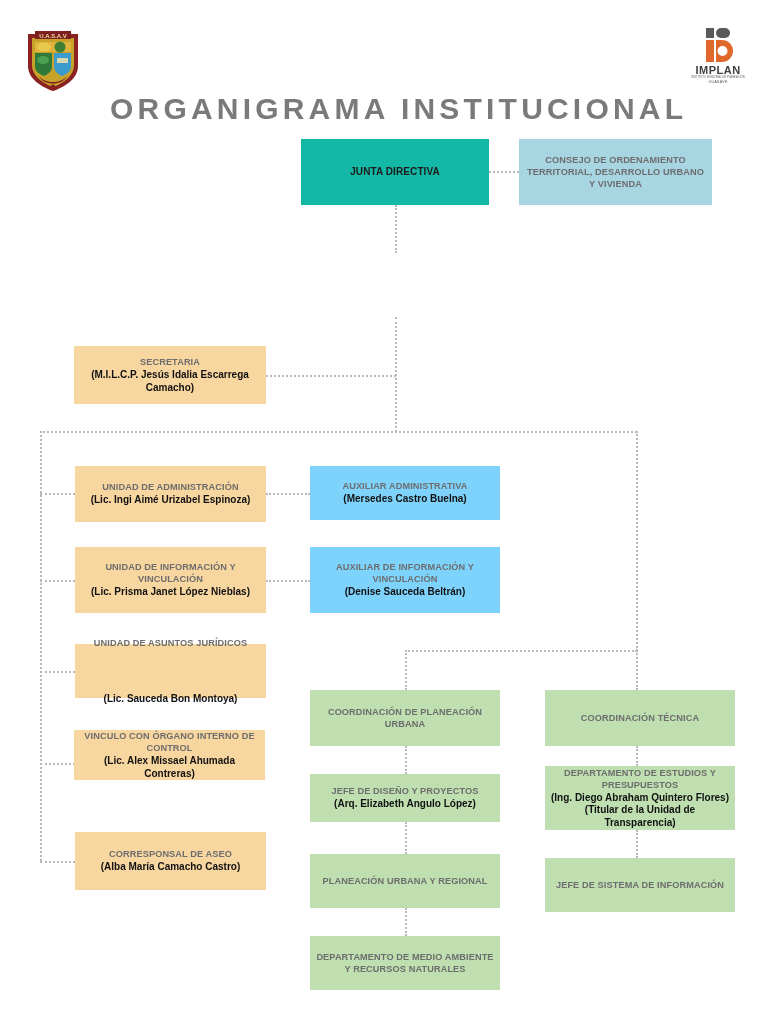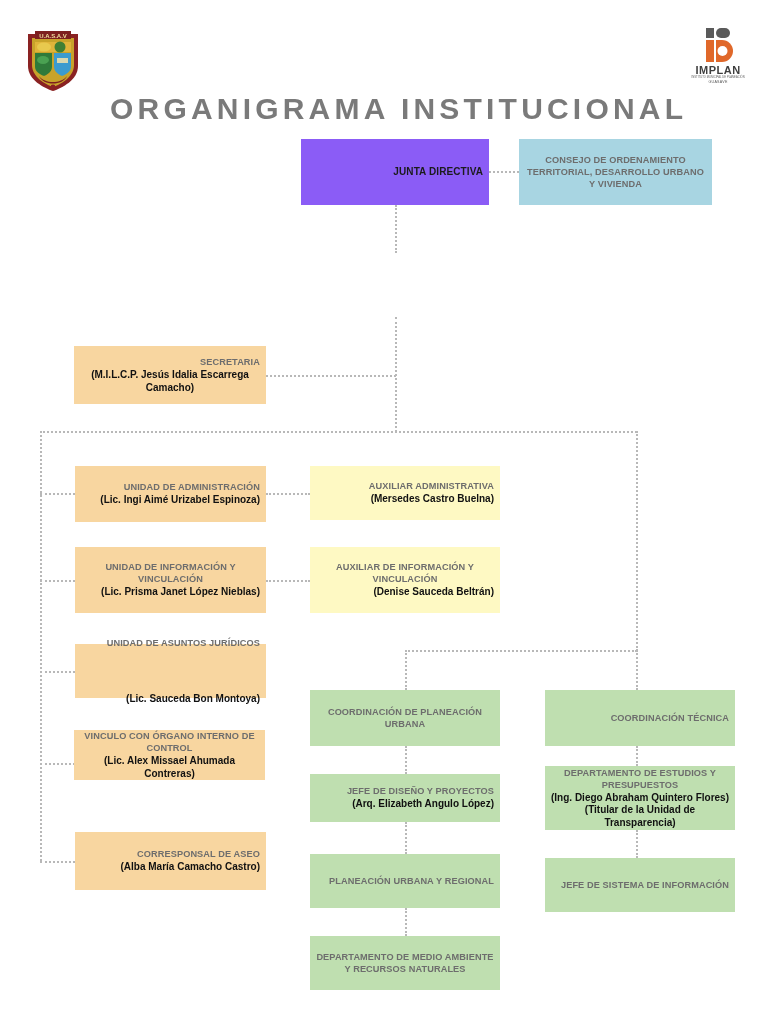--- a/index.html
+++ b/index.html
@@ -81,21 +81,21 @@
     border-left: 2px dotted #b8b8b8;
     width: 0;
   }
 
   
   .node {
     position: absolute;
     box-sizing: border-box;
     display: flex;
     flex-direction: column;
-    align-items: flex-end;
+    align-items: center;
     justify-content: center;
     text-align: center;
     padding: 4px 6px;
     z-index: 2;
   }
   .node .ttl {
     color: #6d6d6d;
     font-weight: bold;
     font-size: 9.2px;
     line-height: 12px;
@@ -103,25 +103,25 @@
   }
   .node .nm {
     color: #111111;
     font-weight: bold;
     font-size: 10px;
     line-height: 12.5px;
     margin-top: 1px;
   }
   .node.dark .ttl { color: #1b1b1b; font-size: 10px; }
 
-  .c-pink   { background: #8b5cf6; }
+  .c-pink   { background: #14b8a6; }
   .c-blue   { background: #a8d5e2; }
   .c-red    { background: #f9c6c6; }
   .c-orange { background: #f8d6a0; }
-  .c-yellow { background: #fef9c3; }
+  .c-yellow { background: #7dd3fc; }
   .c-green  { background: #bfdfb0; }
 </style>
 </head>
 <body>
 
 <div id="page">
 
   <div class="logo-uasav">
     <svg viewBox="0 0 62 68" width="62" height="68">
       <path d="M6 10 h50 v32 c0,14 -16,22 -25,25 C22,64 6,56 6,42 Z" fill="#8a2222"></path>

